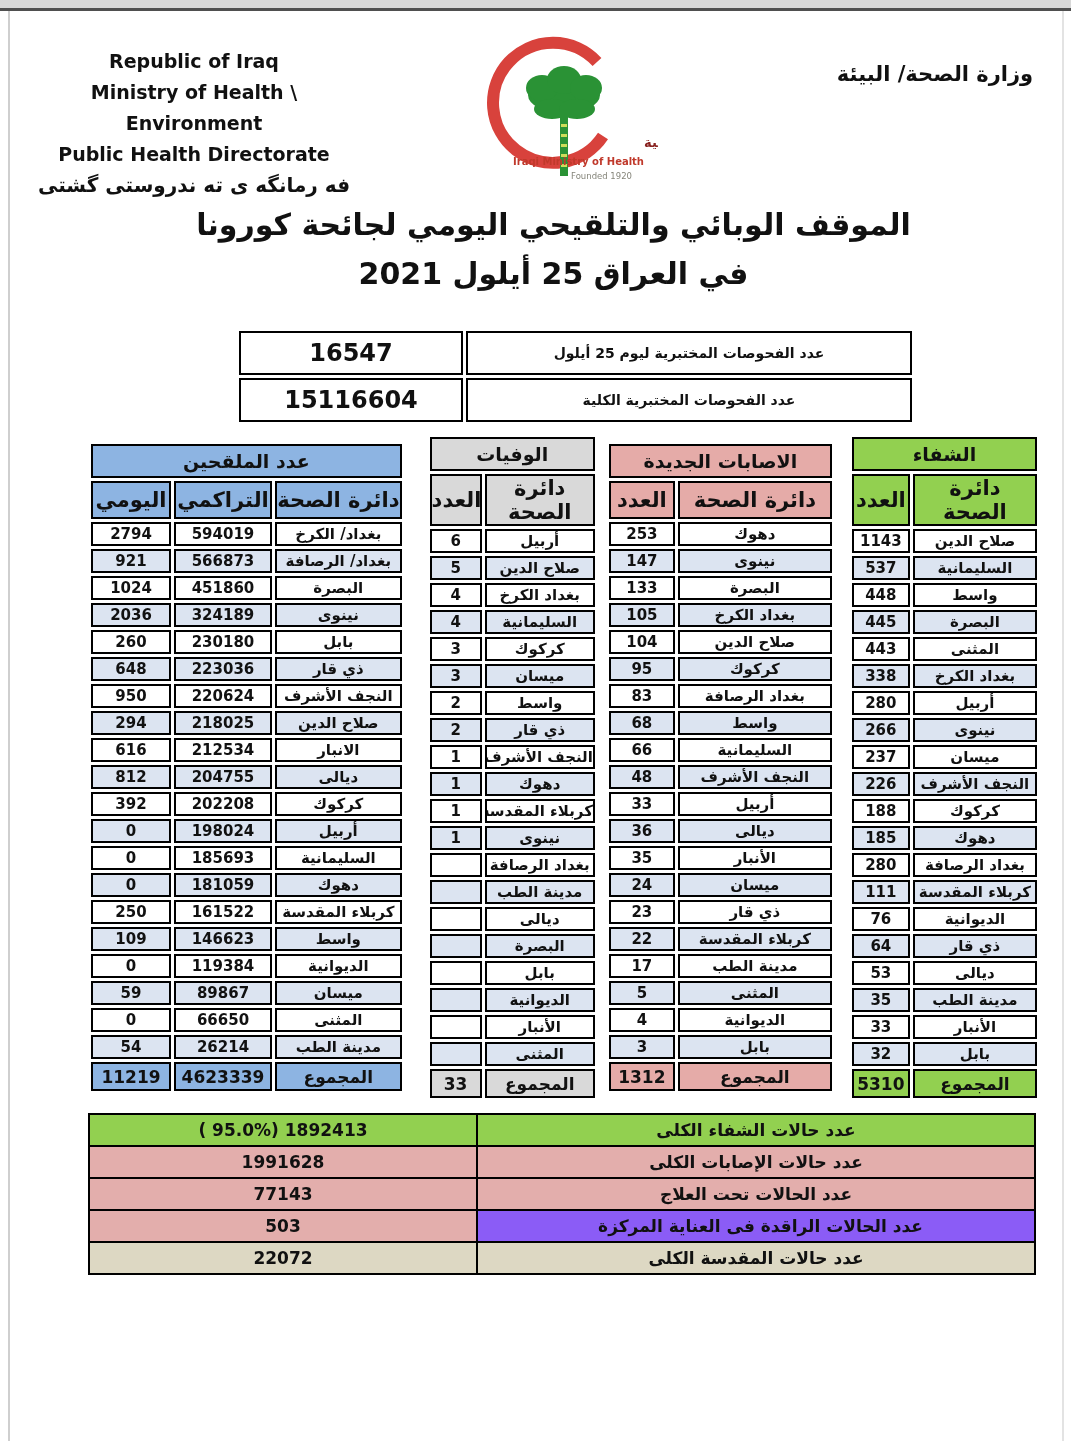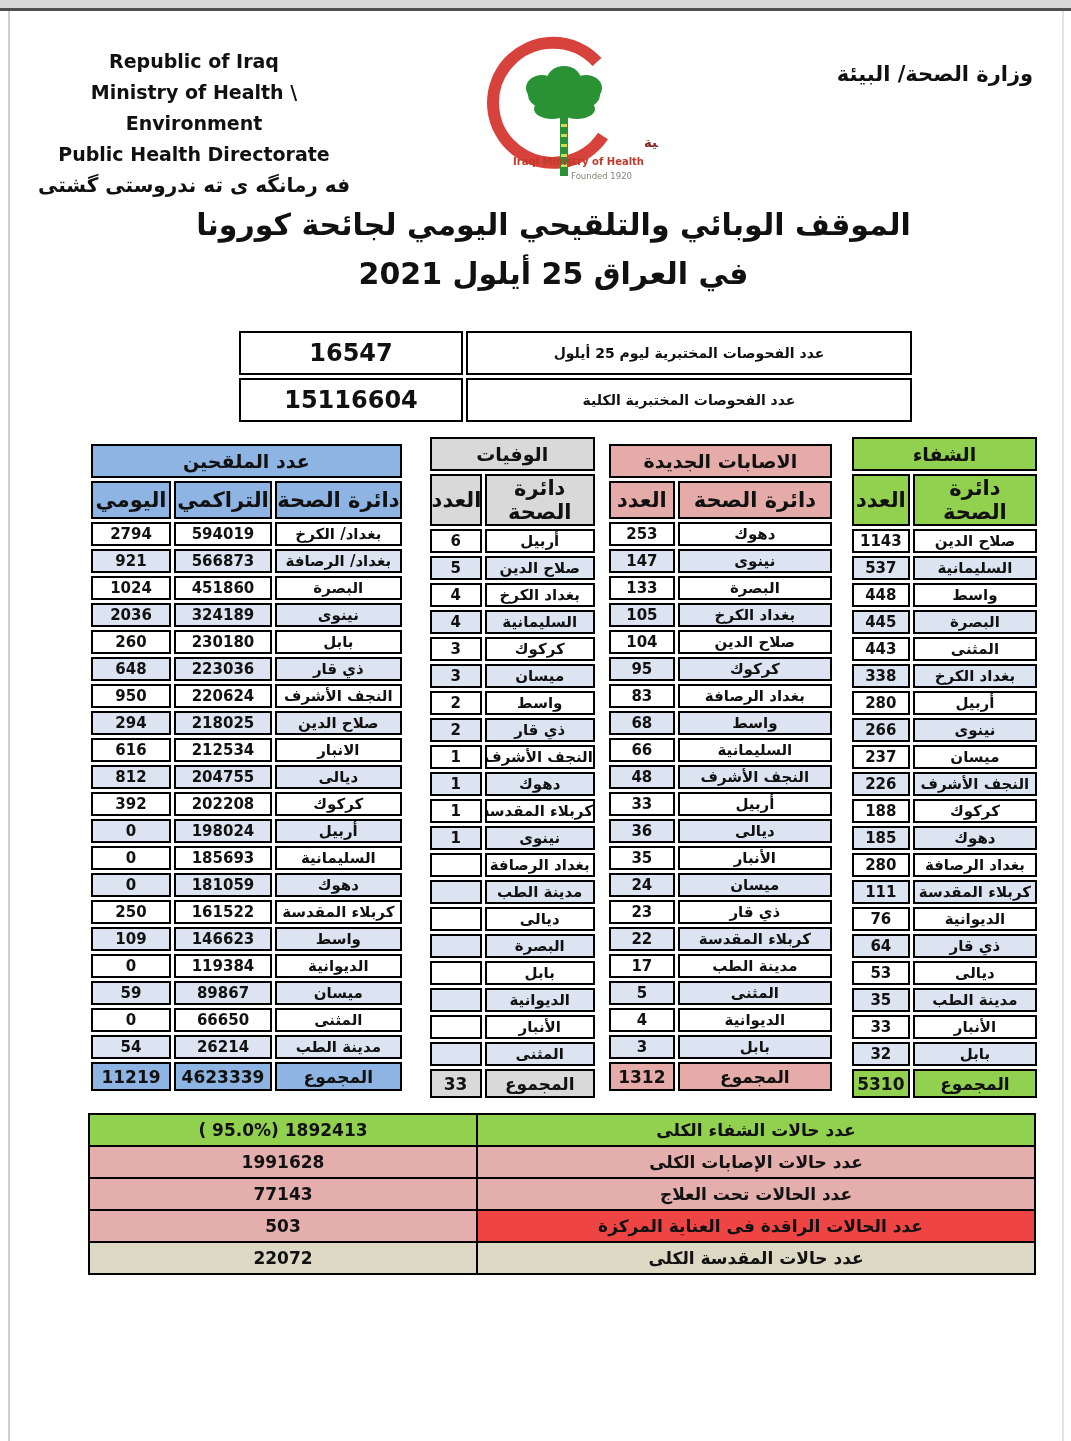--- a/index.html
+++ b/index.html
@@ -564,21 +564,21 @@
         <tr>
           <td class="sum-val" style="background: rgb(227, 174, 172);">1991628</td>
           <td class="sum-lbl" style="background: rgb(227, 174, 172);">عدد حالات الإصابات الكلى</td>
         </tr>
         <tr>
           <td class="sum-val" style="background: rgb(227, 174, 172);">77143</td>
           <td class="sum-lbl" style="background: rgb(227, 174, 172);">عدد الحالات تحت العلاج</td>
         </tr>
         <tr>
           <td class="sum-val" style="background: rgb(227, 174, 172);">503</td>
-          <td class="sum-lbl" style="background: #ef4444; padding-left: 10px;">عدد الحالات الراقدة فى العناية المركزة</td>
+          <td class="sum-lbl" style="background: #8b5cf6; padding-left: 10px;">عدد الحالات الراقدة فى العناية المركزة</td>
         </tr>
         <tr>
           <td class="sum-val" style="background: rgb(221, 216, 195);">22072</td>
           <td class="sum-lbl" style="background: rgb(221, 216, 195);">عدد حالات المقدسة الكلى</td>
         </tr>
       </tbody>
   </table>
 </div>
 
 </body></html>

